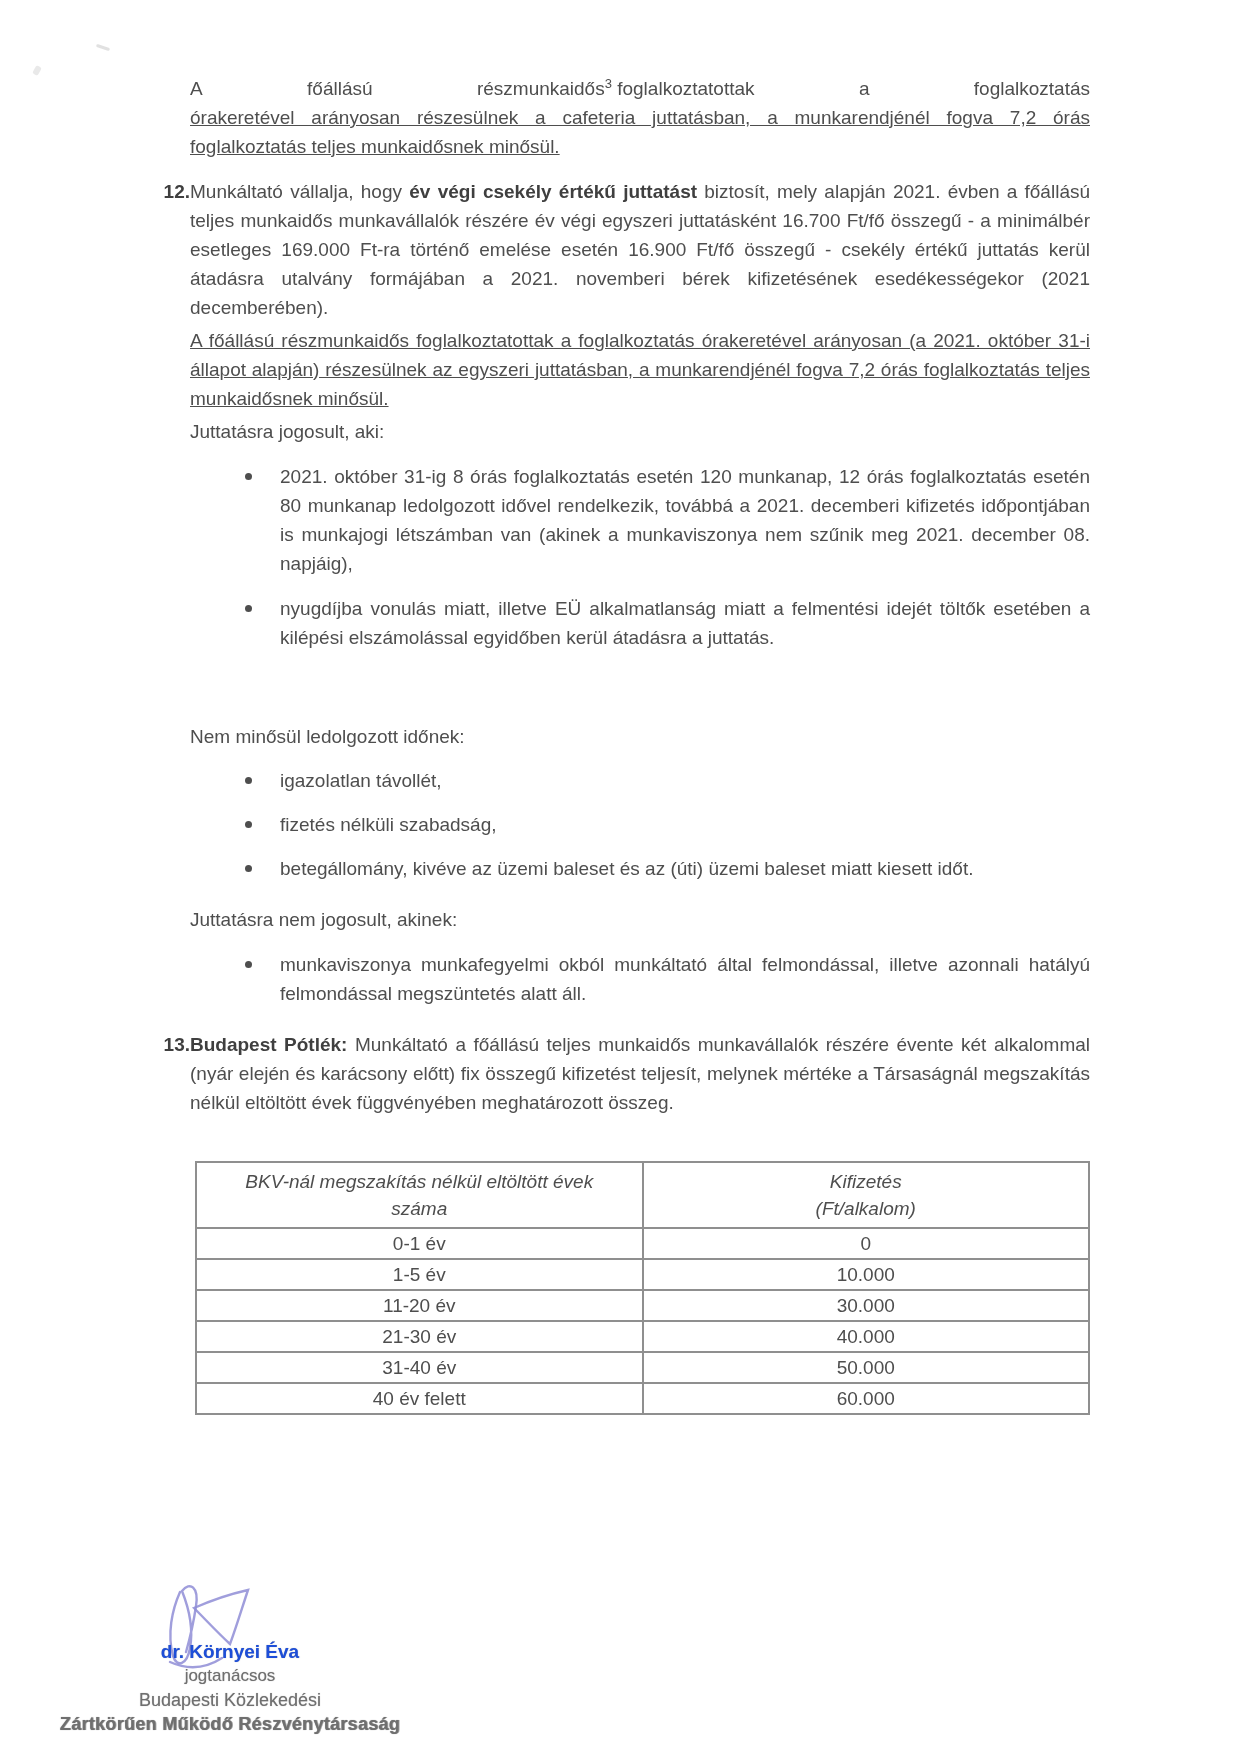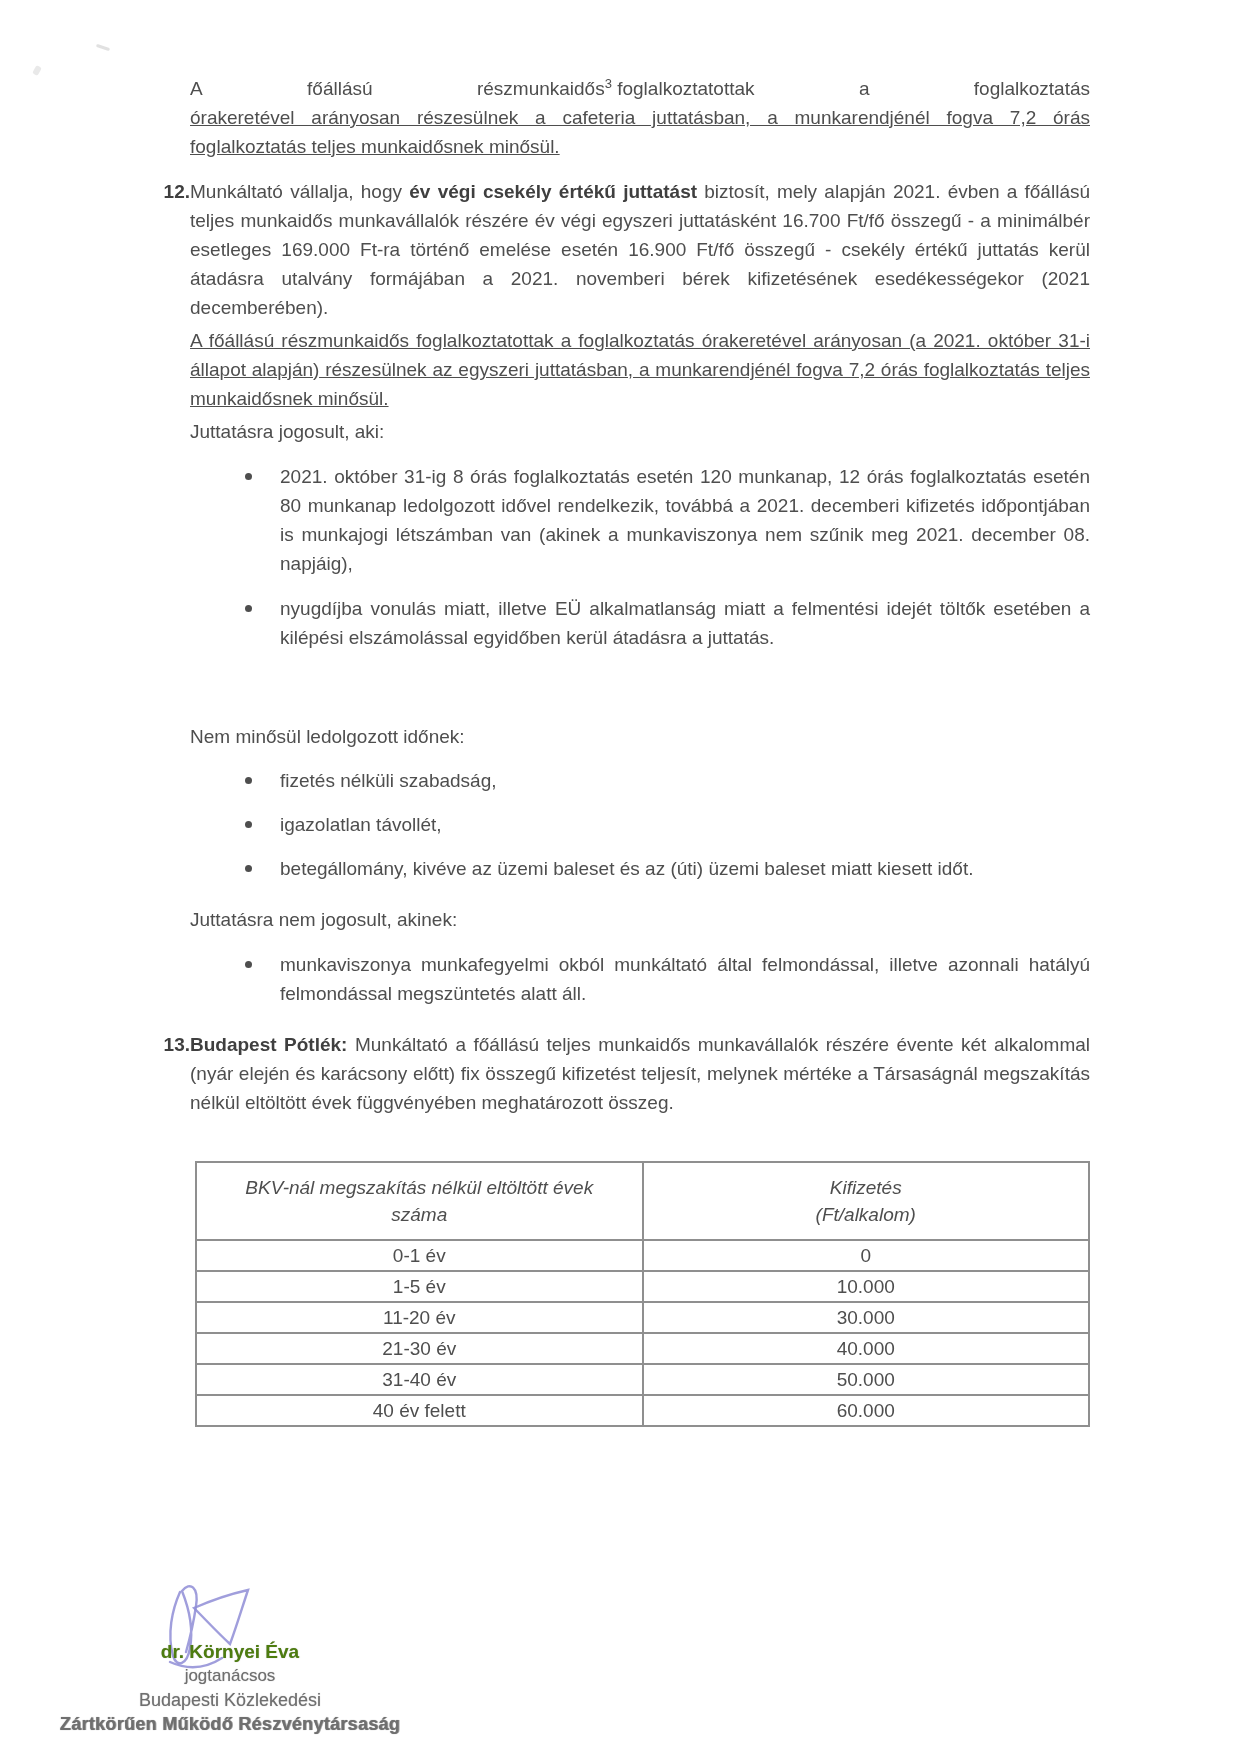--- a/index.html
+++ b/index.html
@@ -47,33 +47,33 @@
     margin-left:45px;margin-top:44px;
     width:895px;border-collapse:collapse;
     color:var(--text);
   }
   table.payout th, table.payout td{
     border:2px solid var(--table_border);
     text-align:center;vertical-align:middle;
     font-weight:normal;
   }
   table.payout th{
-    font-style:italic;height:78px;line-height:27px;font-size:19px;
+    font-style:italic;height:66px;line-height:27px;font-size:19px;
   }
   table.payout td{height:16px;font-size:19px;}
   table.payout col.c1{width:50%;}
   table.payout col.c2{width:50%;}
   
   .stamp{
     position:absolute;left:30px;top:1640px;width:400px;
     text-align:center;color:var(--stamp);
     font-size:18px;line-height:24px;
     text-shadow:0 0 1px rgba(110,110,110,.55);
   }
-  .stamp .name{font-weight:bold;font-size:19px;color:#4d7c0f;}
+  .stamp .name{font-weight:bold;font-size:19px;color:#1d4ed8;}
   .stamp .title{font-size:17px;}
   .stamp .org2{font-weight:bold;letter-spacing:.3px;text-shadow:1px 0 0 rgba(90,90,90,.5), 0 0 1px rgba(90,90,90,.6);}
   .signature{position:absolute;left:150px;top:1578px;width:120px;height:100px;}
   .signature svg{width:100%;height:100%;}
   .signature path{fill:none;stroke:var(--signature);stroke-width:2.4;stroke-linecap:round;opacity:.85;}
   
   .artifact{position:absolute;background:#c9c9c9;opacity:.55;border-radius:2px;}
   .artifact.a1{left:96px;top:46px;width:14px;height:3px;transform:rotate(18deg);}
   .artifact.a2{left:34px;top:66px;width:6px;height:9px;transform:rotate(30deg);opacity:.4;}
   
@@ -117,26 +117,26 @@
 
     <div class="bullet mt20">
       <span class="dot"></span>
       <p class="body just">nyugdíjba vonulás miatt, illetve EÜ alkalmatlanság miatt a felmentési idejét töltők esetében a kilépési elszámolással egyidőben kerül átadásra a juttatás.</p>
     </div>
 
     <p class="section-heading mt70">Nem minősül ledolgozott időnek:</p>
 
     <div class="bullet mt15">
       <span class="dot"></span>
+      <p class="body">igazolatlan távollét,</p>
+    </div>
+
+    <div class="bullet mt15">
+      <span class="dot"></span>
       <p class="body">fizetés nélküli szabadság,</p>
-    </div>
-
-    <div class="bullet mt15">
-      <span class="dot"></span>
-      <p class="body">igazolatlan távollét,</p>
     </div>
 
     <div class="bullet mt15">
       <span class="dot"></span>
       <p class="body just">betegállomány, kivéve az üzemi baleset és az (úti) üzemi baleset miatt kiesett időt.</p>
     </div>
 
     <p class="section-heading mt50">Juttatásra nem jogosult, akinek:</p>
 
     <div class="bullet mt16">

